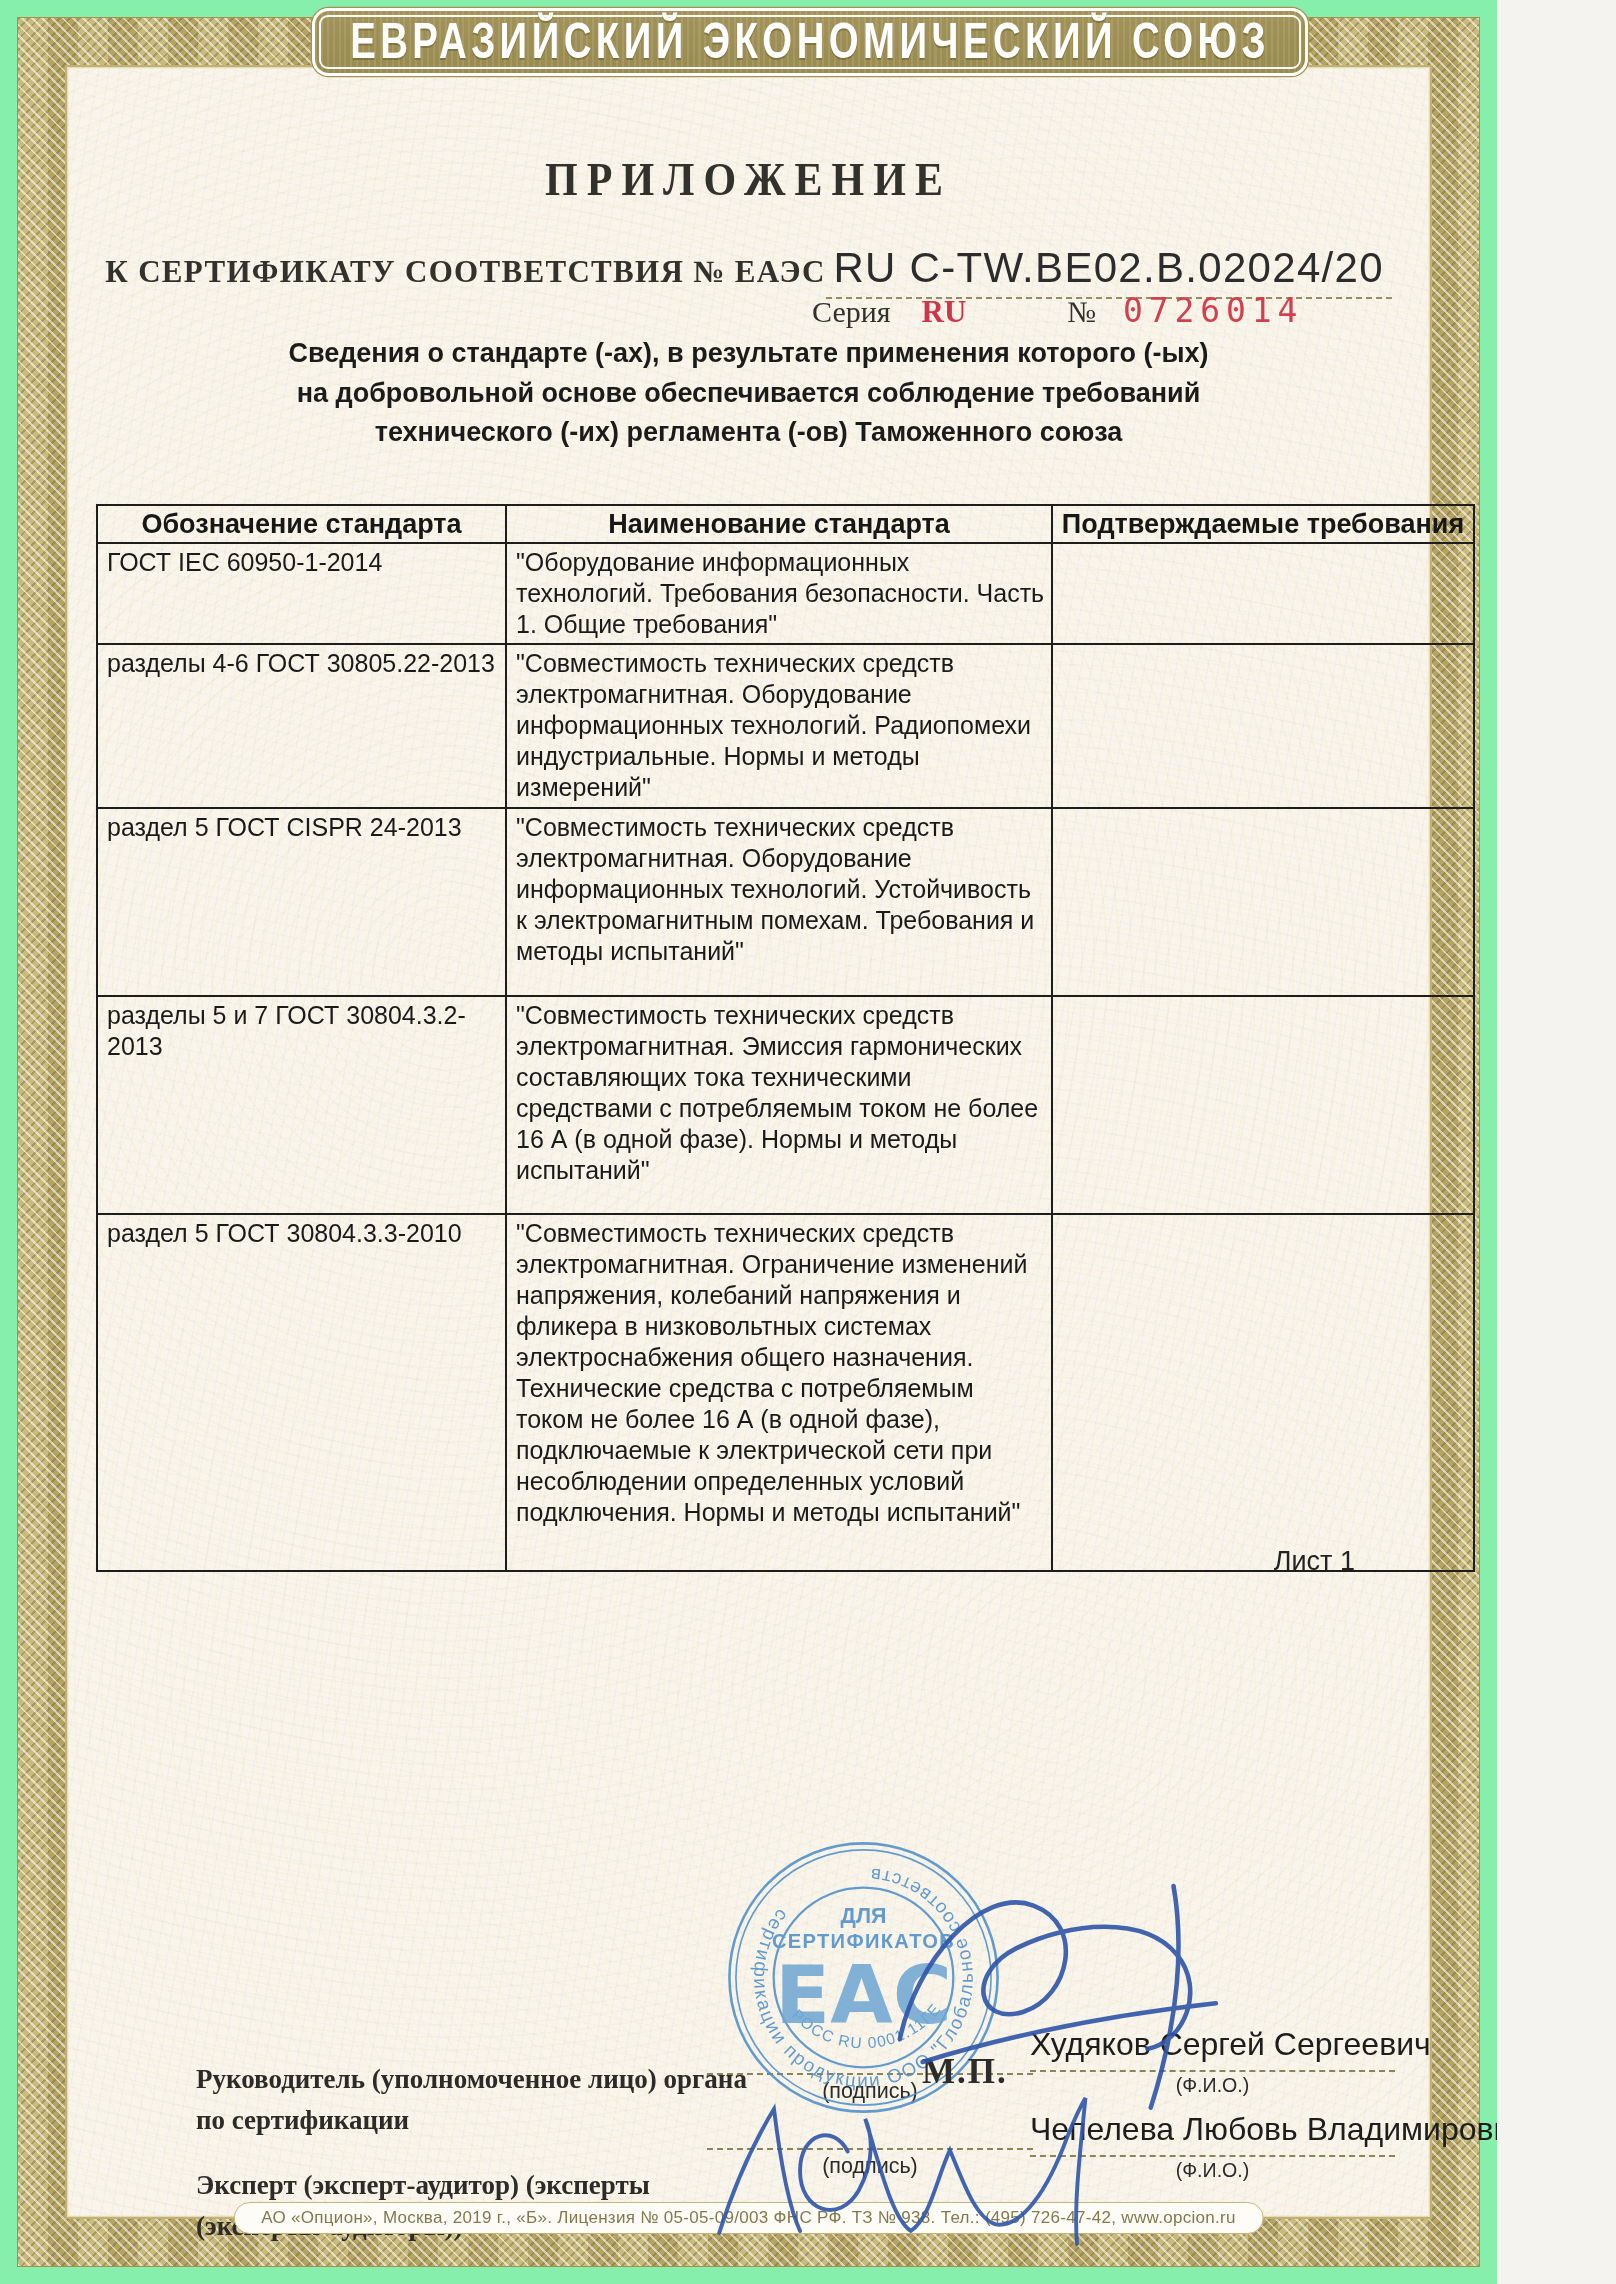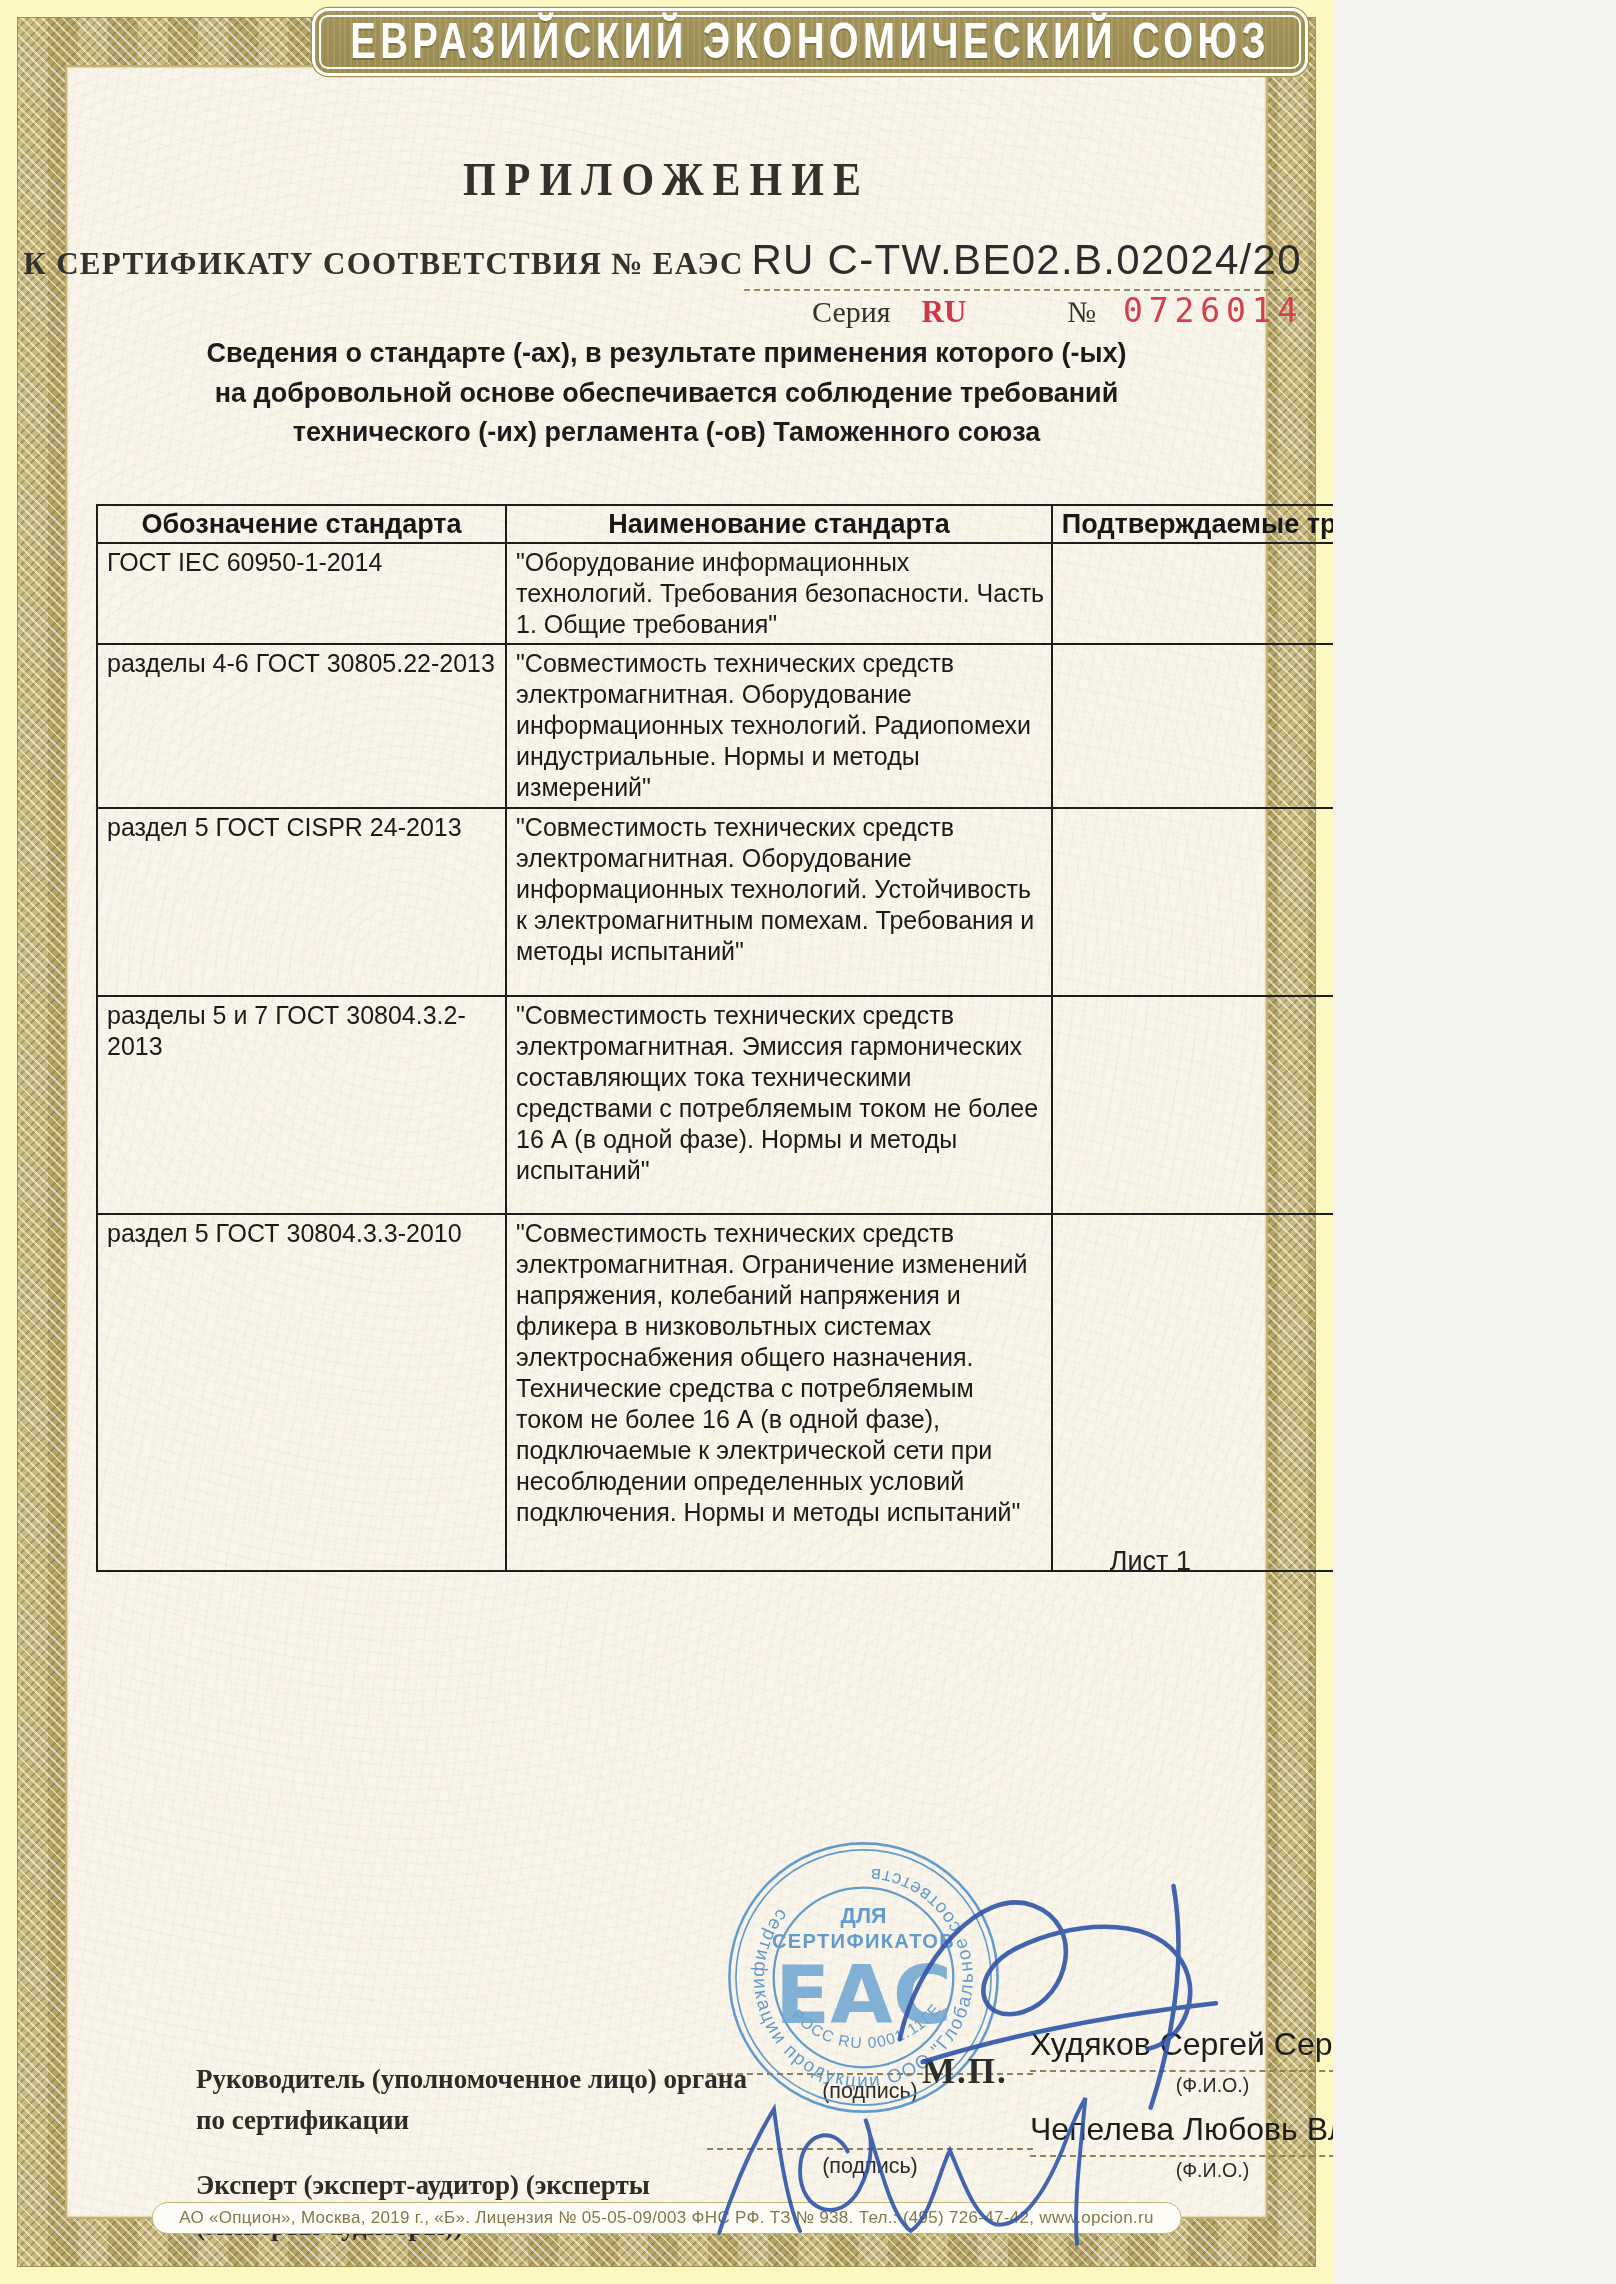--- a/index.html
+++ b/index.html
@@ -1,21 +1,21 @@
 <!DOCTYPE html>
 <html style="font-size:10.4px"><head>
 <meta charset="utf-8">
 <style>
   * { margin:0; padding:0; box-sizing:border-box; }
   html,body { background:#f4f3f0; }
   body { font-family:"Liberation Sans", sans-serif; }
 
   .page {
-    position:relative; width:1333px; height:2284px;
-    background:#fef9c3; overflow:hidden;
+    position:relative; width:1497px; height:2284px;
+    background:#86efac; overflow:hidden;
   }
 
   
   .frame {
     position:absolute; inset:17px;
     background:
       repeating-linear-gradient(45deg,  rgba(255,255,255,.55) 0 2px, rgba(255,255,255,0) 2px 7.2px),
       repeating-linear-gradient(-45deg, rgba(110,95,40,.38) 0 2px, rgba(110,95,40,0) 2px 7.2px),
       repeating-linear-gradient(90deg, #c9ba7e 0 30px, #b5a364 30px 60px);
     border:1.3px solid #a4934f;
@@ -57,21 +57,21 @@
   }
 
   
   .doc-title {
     position:absolute; top:155px; left:0; right:0; text-align:center;
     font-family:"Liberation Serif", serif; font-weight:600;
     font-size:42px; letter-spacing:9px; color:#33312c;
     transform:scaleY(1.12);
   }
   .cert-line {
-    position:absolute; top:236px; left:0; right:0;
+    position:absolute; top:244px; left:0; right:0;
     display:flex; justify-content:center; align-items:baseline; 
     white-space:nowrap;
   }
   .cert-label {
     font-family:"Liberation Serif", serif; font-weight:600;
     font-size:31px; letter-spacing:1.3px; color:#33312c;
   }
   .cert-number {
     font-size:42px; font-weight:400; color:#2c2c2c; letter-spacing:1.3px;
     border-bottom:2.6px dashed #968c62; padding:0 7.8px 5.2px 7.8px;text-align:right;

